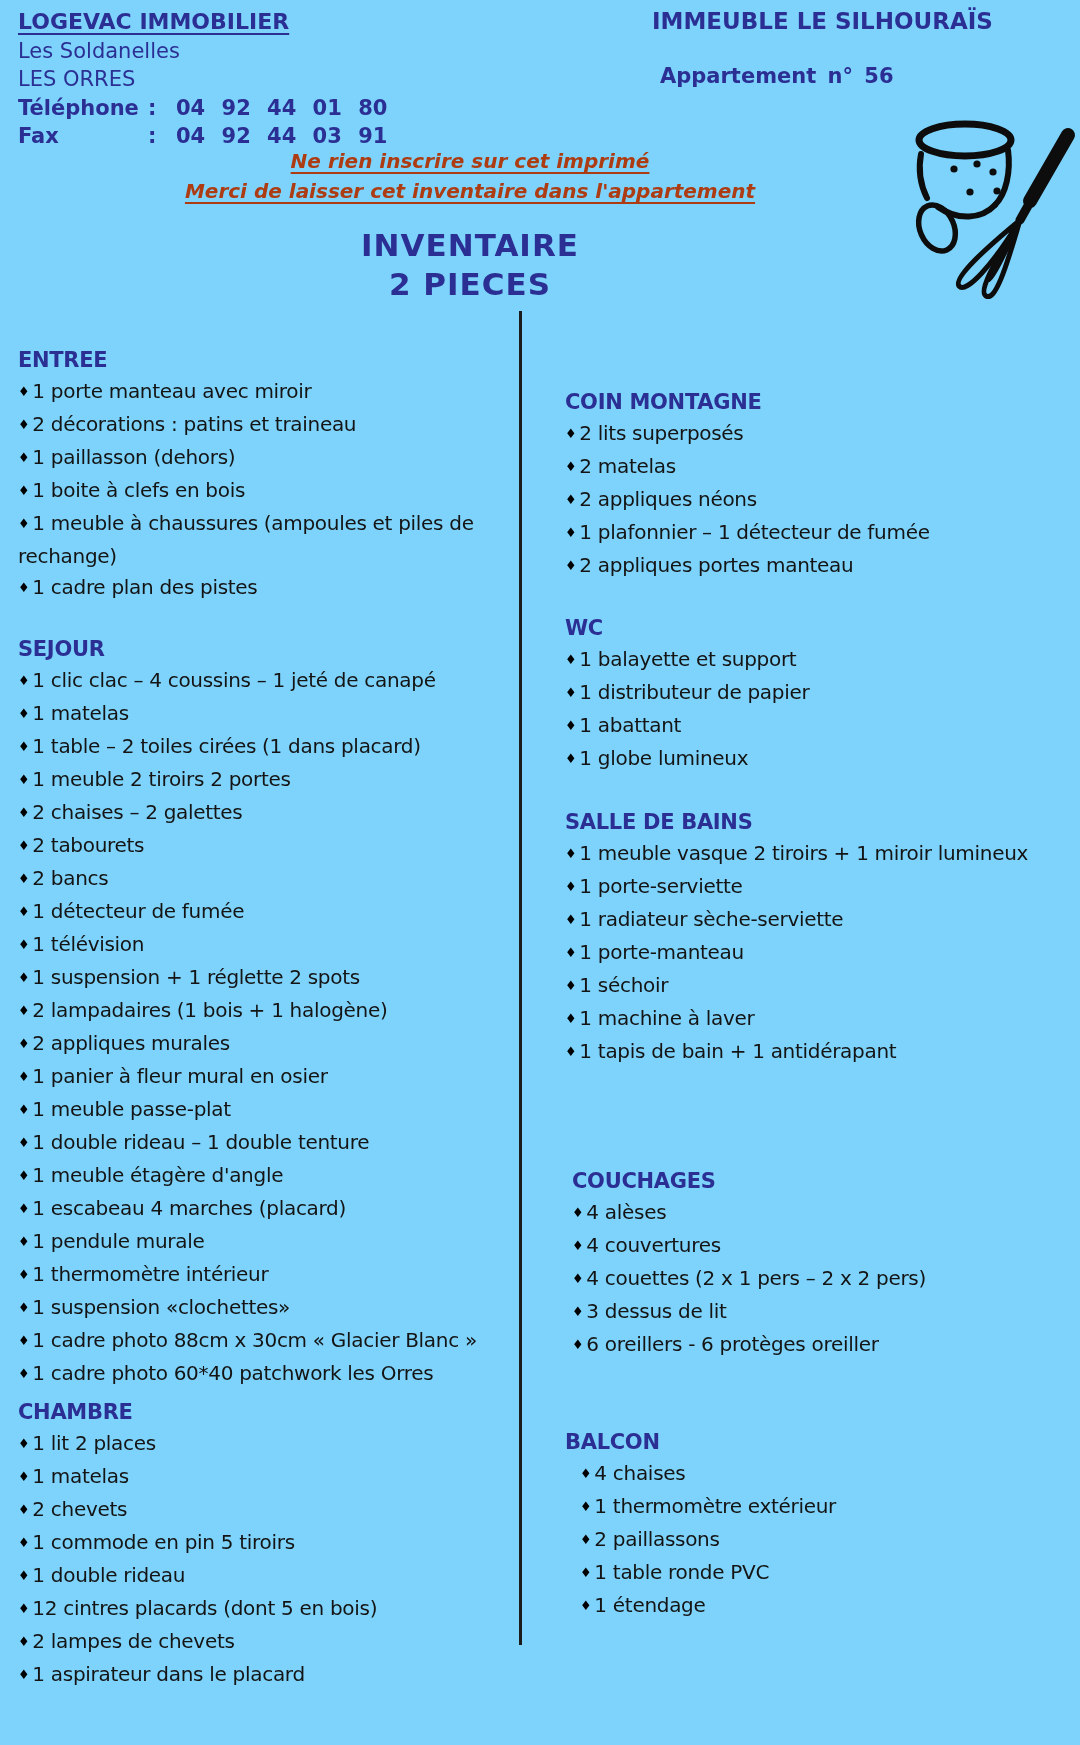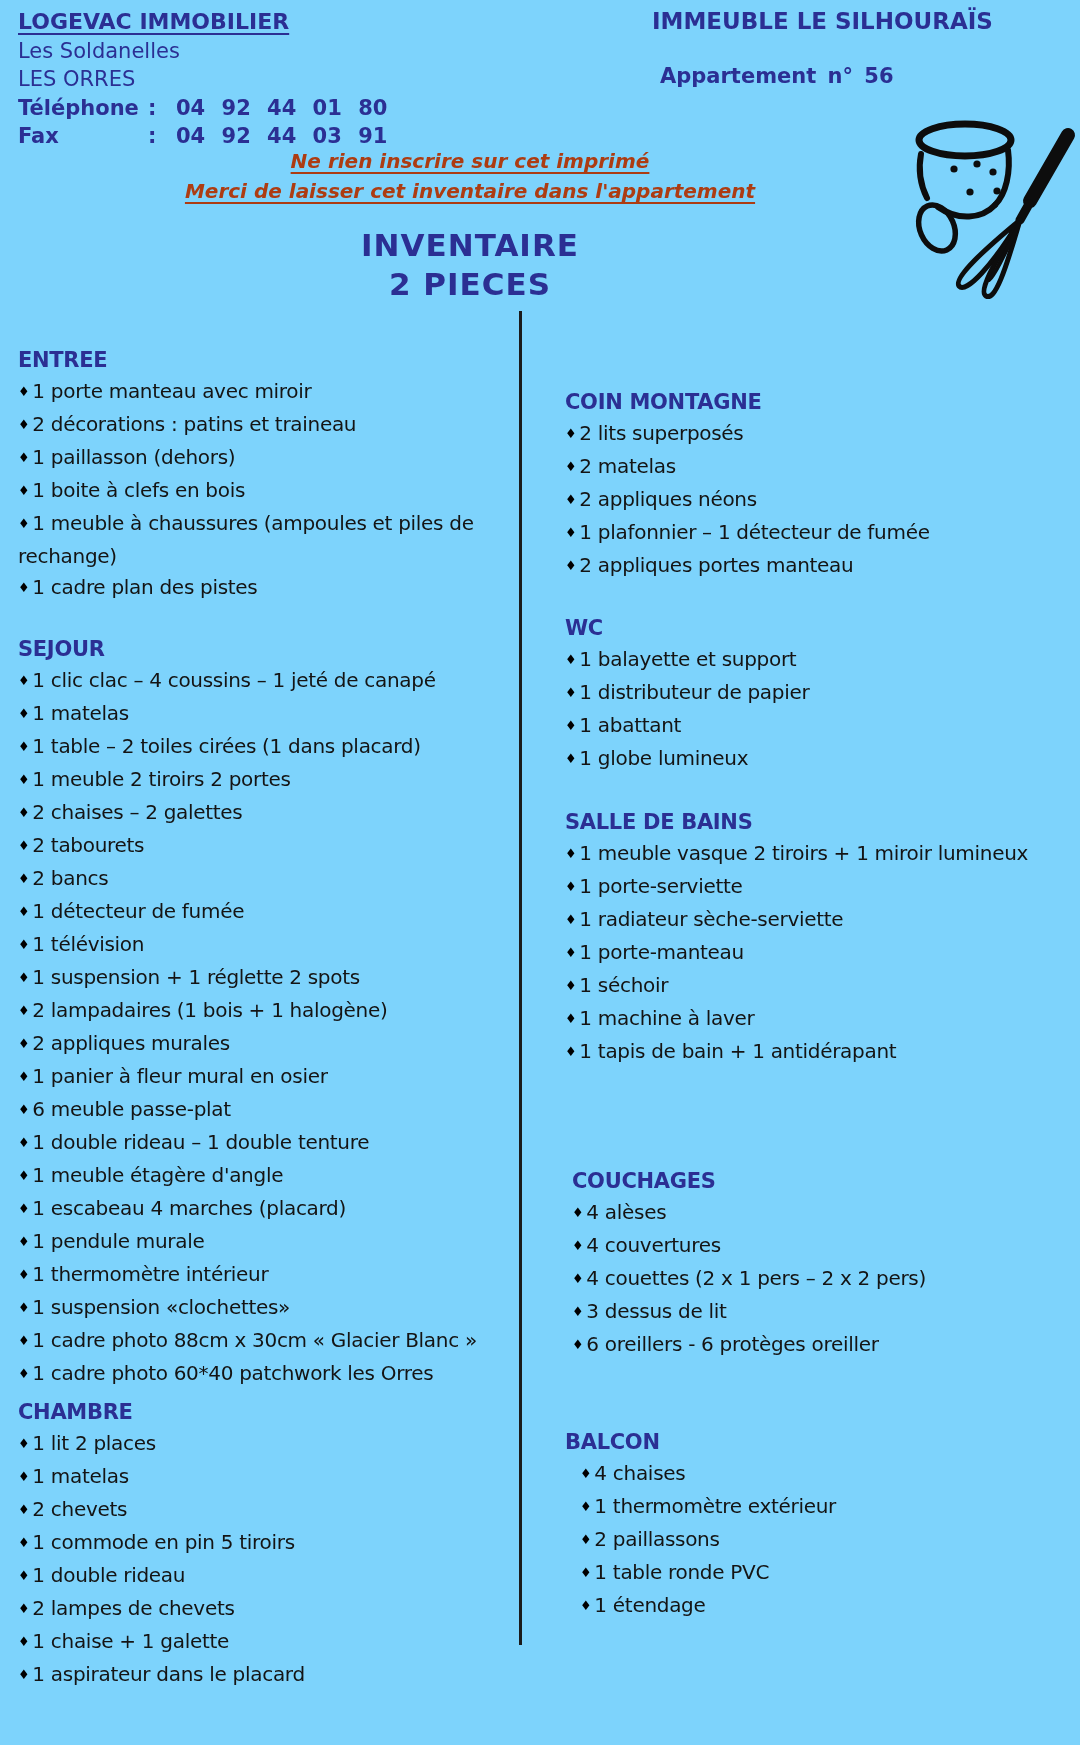--- a/index.html
+++ b/index.html
@@ -131,39 +131,39 @@
         <div class="item"><span class="bullet">♦</span><span class="item-text">1 meuble 2 tiroirs 2 portes</span></div>
         <div class="item"><span class="bullet">♦</span><span class="item-text">2 chaises – 2 galettes</span></div>
         <div class="item"><span class="bullet">♦</span><span class="item-text">2 tabourets</span></div>
         <div class="item"><span class="bullet">♦</span><span class="item-text">2 bancs</span></div>
         <div class="item"><span class="bullet">♦</span><span class="item-text">1 détecteur de fumée</span></div>
         <div class="item"><span class="bullet">♦</span><span class="item-text">1 télévision</span></div>
         <div class="item"><span class="bullet">♦</span><span class="item-text">1 suspension + 1 réglette 2 spots</span></div>
         <div class="item"><span class="bullet">♦</span><span class="item-text">2 lampadaires (1 bois + 1 halogène)</span></div>
         <div class="item"><span class="bullet">♦</span><span class="item-text">2 appliques murales</span></div>
         <div class="item"><span class="bullet">♦</span><span class="item-text">1 panier à fleur mural en osier</span></div>
-        <div class="item"><span class="bullet">♦</span><span class="item-text">6 meuble passe-plat</span></div>
+        <div class="item"><span class="bullet">♦</span><span class="item-text">1 meuble passe-plat</span></div>
         <div class="item"><span class="bullet">♦</span><span class="item-text">1 double rideau – 1 double tenture</span></div>
         <div class="item"><span class="bullet">♦</span><span class="item-text">1 meuble étagère d'angle</span></div>
         <div class="item"><span class="bullet">♦</span><span class="item-text">1 escabeau 4 marches (placard)</span></div>
         <div class="item"><span class="bullet">♦</span><span class="item-text">1 pendule murale</span></div>
         <div class="item"><span class="bullet">♦</span><span class="item-text">1 thermomètre intérieur</span></div>
         <div class="item"><span class="bullet">♦</span><span class="item-text">1 suspension «clochettes»</span></div>
         <div class="item"><span class="bullet">♦</span><span class="item-text">1 cadre photo 88cm x 30cm « Glacier Blanc »</span></div>
         <div class="item"><span class="bullet">♦</span><span class="item-text">1 cadre photo 60*40 patchwork les Orres</span></div>
       </div>
       <div class="section section-chambre">
         <div class="section-header">CHAMBRE</div>
         <div class="item"><span class="bullet">♦</span><span class="item-text">1 lit 2 places</span></div>
         <div class="item"><span class="bullet">♦</span><span class="item-text">1 matelas</span></div>
         <div class="item"><span class="bullet">♦</span><span class="item-text">2 chevets</span></div>
         <div class="item"><span class="bullet">♦</span><span class="item-text">1 commode en pin 5 tiroirs</span></div>
         <div class="item"><span class="bullet">♦</span><span class="item-text">1 double rideau</span></div>
+        <div class="item"><span class="bullet">♦</span><span class="item-text">12 cintres placards (dont 5 en bois)</span></div>
         <div class="item"><span class="bullet">♦</span><span class="item-text">2 lampes de chevets</span></div>
-        <div class="item"><span class="bullet">♦</span><span class="item-text">1 chaise + 1 galette</span></div>
         <div class="item"><span class="bullet">♦</span><span class="item-text">1 aspirateur dans le placard</span></div>
       </div>
     </div>
   <div class="col" id="right-column">
       <div class="section section-coin-montagne">
         <div class="section-header">COIN MONTAGNE</div>
         <div class="item"><span class="bullet">♦</span><span class="item-text">2 lits superposés</span></div>
         <div class="item"><span class="bullet">♦</span><span class="item-text">2 matelas</span></div>
         <div class="item"><span class="bullet">♦</span><span class="item-text">2 appliques néons</span></div>
         <div class="item"><span class="bullet">♦</span><span class="item-text">1 plafonnier – 1 détecteur de fumée</span></div>

